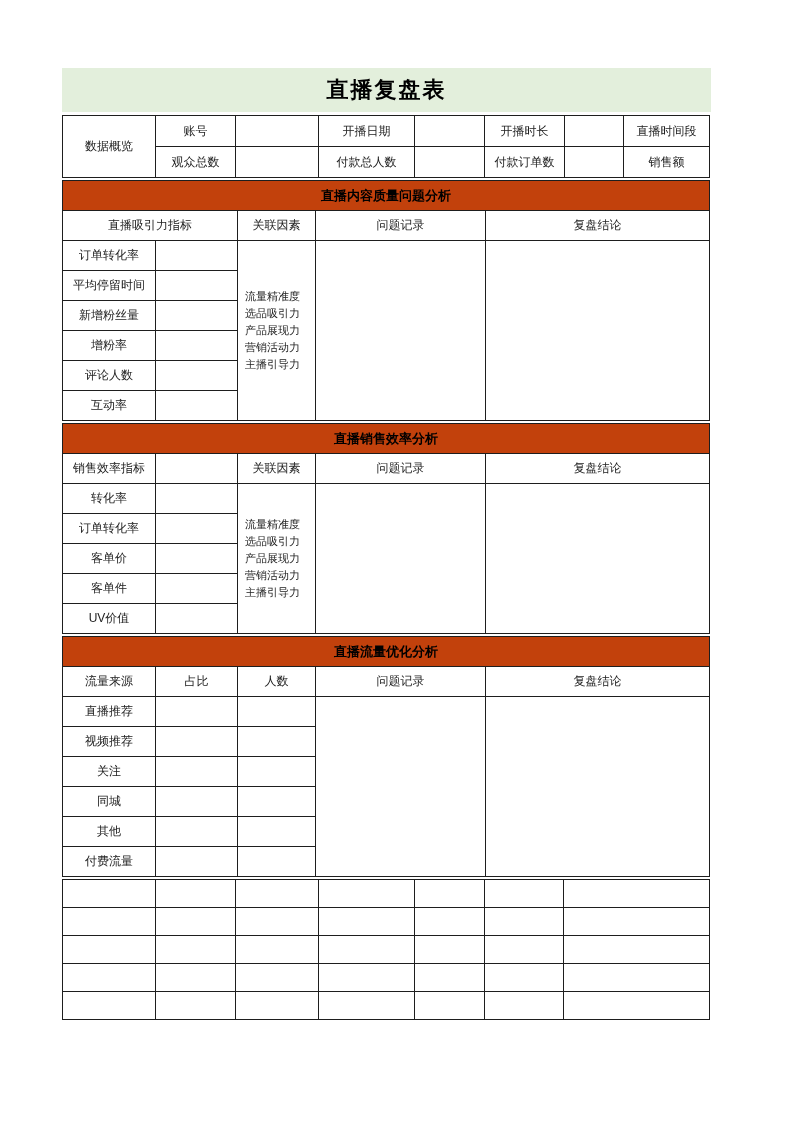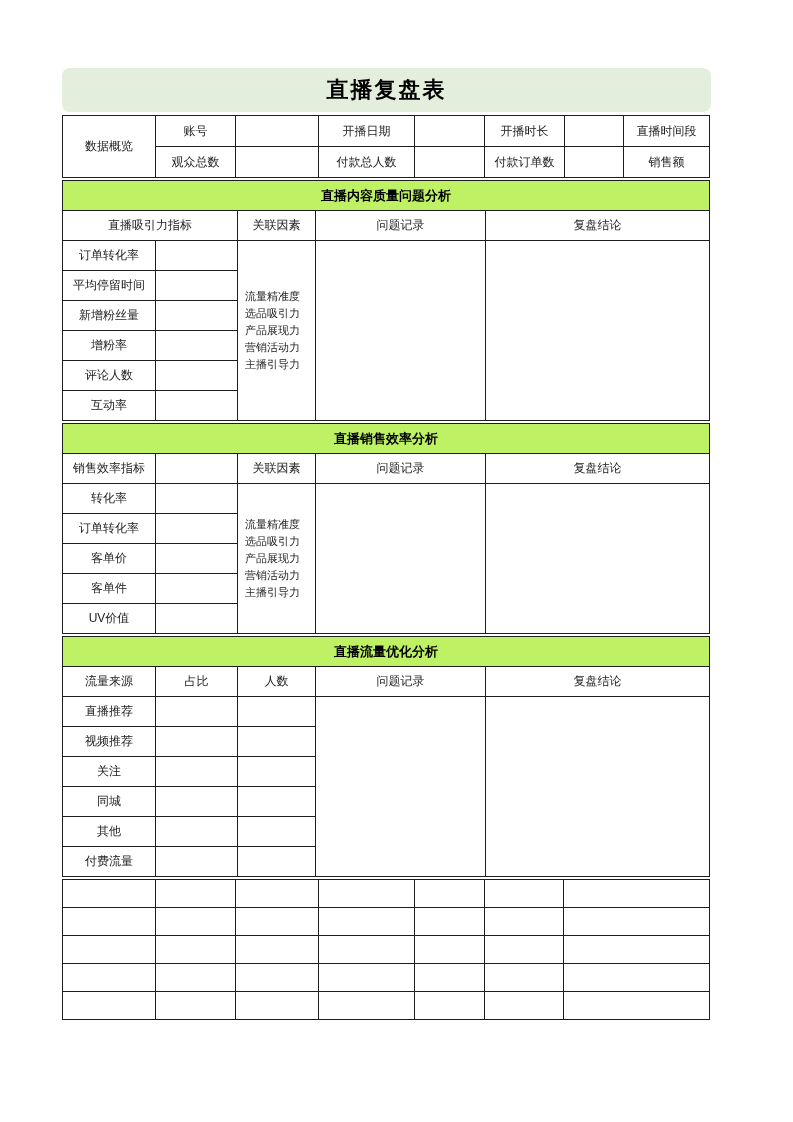--- a/index.html
+++ b/index.html
@@ -3,31 +3,31 @@
 <meta charset="utf-8">
 <style>
   html,body{margin:0;padding:0;}
   body{
     width:793px;height:1122px;background:#ffffff;position:relative;
     font-family:"Liberation Sans","DejaVu Sans",sans-serif;color:#111;
   }
   .sheet{position:absolute;left:62px;top:68px;width:649px;}
   .title-band{
     background:#e3efdc;height:44px;display:flex;align-items:center;justify-content:center;
-    font-size:22px;font-weight:bold;letter-spacing:2px;color:#000;border-radius:8px;
+    font-size:22px;font-weight:bold;letter-spacing:2px;color:#000;
   }
   table{border-collapse:collapse;table-layout:fixed;width:648px;}
   .gap3{margin-top:3px;}
   .gap2{margin-top:2px;}
   td{
     border:1px solid #1e1e1e;font-size:12px;text-align:center;vertical-align:middle;
     padding:0;overflow:hidden;white-space:nowrap;color:#222;
   }
   tr.band td{
-    background:#bef264;font-weight:bold;font-size:13px;height:29px;color:#000;
+    background:#c2410c;font-weight:bold;font-size:13px;height:29px;color:#000;
   }
   td.h30{height:30px;}
   td.h29{height:29px;}
   td.h27{height:27px;}
   td.factor-cell{
     text-align:left;vertical-align:middle;padding-left:7px;white-space:normal;
     line-height:17px;font-size:11px;
   }
   td.right-cut{text-align:right;padding-right:2px;}
 </style>

